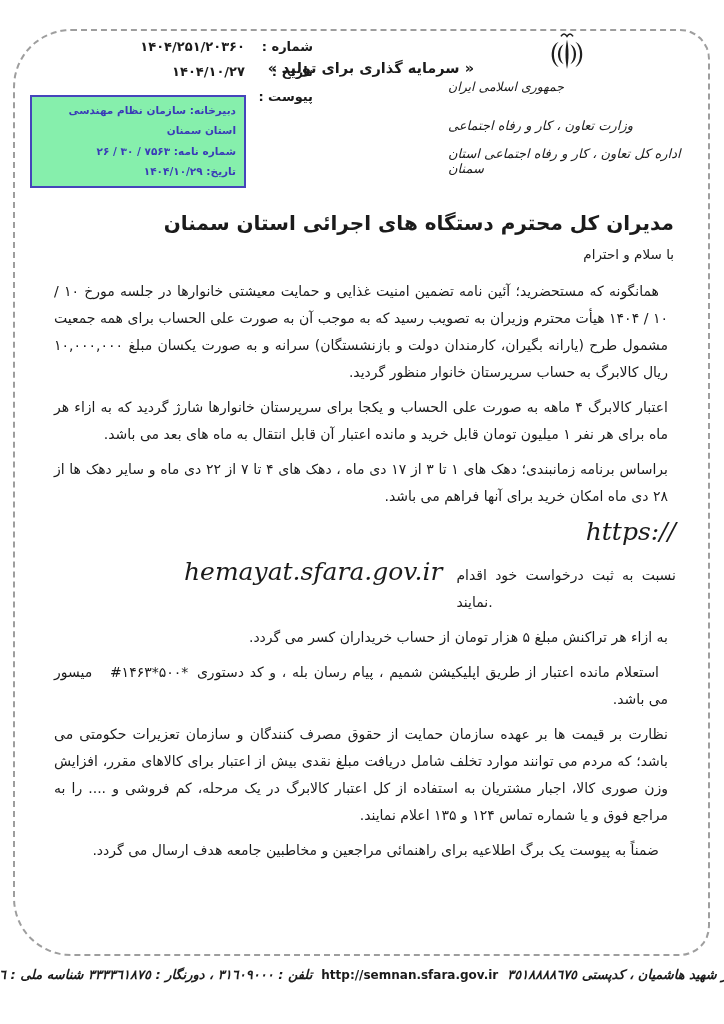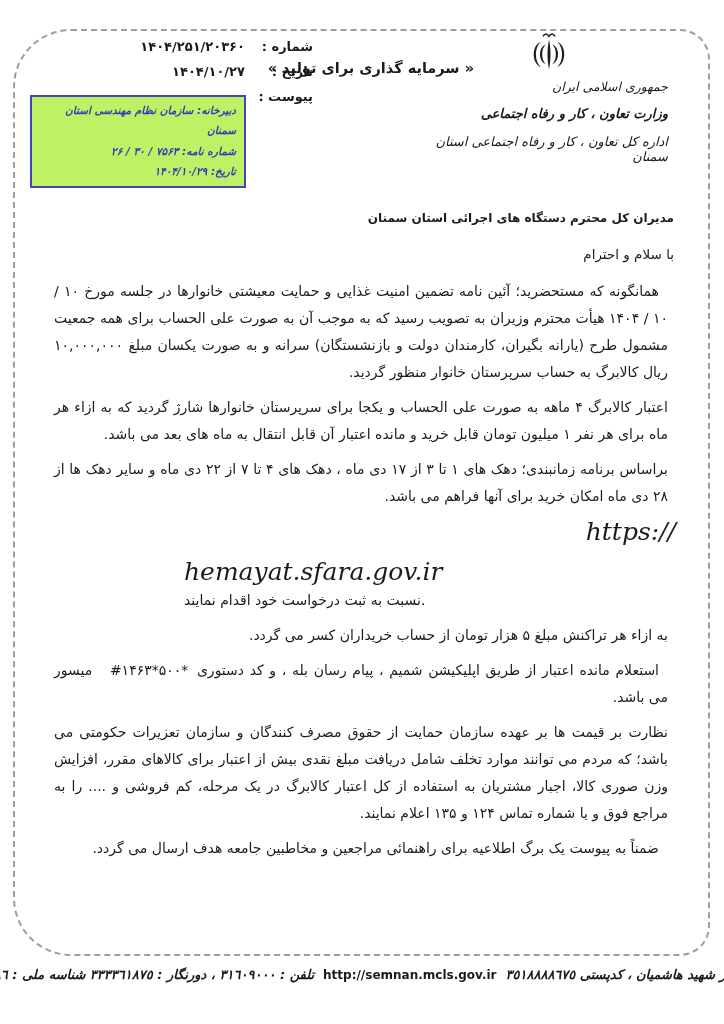--- a/index.html
+++ b/index.html
@@ -15,48 +15,48 @@
     pointer-events:none;
   }
   
   .meta{position:absolute;top:34px;right:411px;direction:rtl;font-weight:bold;
         font-size:13px;line-height:25px;white-space:nowrap;}
   .meta .row{display:flex;gap:16px;align-items:baseline;}
   .meta .lbl{min-width:52px;}
   
   .stamp{
     position:absolute;left:30px;top:95px;width:196px;
-    border:2px solid #4545bb;color:#3a3ab8;background:#bef264;
+    border:2px solid #4545bb;color:#3a3ab8;background:#86efac;
     font-size:10.5px;line-height:1.95;padding:3px 8px 4px;
-    direction:rtl;text-align:right;font-weight:bold;font-style:italic;
+    direction:rtl;text-align:right;font-weight:bold;
   }
   
-  .letterhead{position:absolute;top:30px;left:430px;width:238px;text-align:right;direction:rtl;}
+  .letterhead{position:absolute;top:30px;left:448px;width:238px;text-align:left;direction:rtl;}
   .emblem{display:block;margin:0 auto 3px;}
   .lh-country{font-style:italic;font-size:12.5px;margin-top:2px;}
-  .lh-ministry{font-style:italic;font-size:13px;margin-top:12px;font-weight:bold;}
+  .lh-ministry{font-style:italic;font-size:13px;margin-top:24px;}
   .lh-office{font-style:italic;font-size:13px;margin-top:13px;}
   
   .slogan{position:absolute;top:60px;left:260px;width:214px;
           font-weight:bold;font-size:14.5px;direction:rtl;}
   
-  .recipient{position:absolute;top:211px;right:50px;font-weight:bold;font-size:12px;direction:rtl;}
+  .recipient{position:absolute;top:211px;right:50px;font-weight:bold;font-size:20px;direction:rtl;}
   .salutation{position:absolute;top:246px;right:50px;font-size:13.5px;direction:rtl;}
   .body{position:absolute;top:270px;right:48px;left:46px;direction:rtl;
         text-align:justify;font-size:14px;line-height:27px;}
   .body p{margin:8px;}
   .indent{text-indent:9px;}
   .ussd{direction:ltr;unicode-bidi:bidi-override;display:inline-block;padding:0 3px;}
   
   .p5-line1{display:flex;direction:rtl;justify-content:space-between;align-items:baseline;
             min-height:40px;margin-top:2px;}
   .url{font-family:"DejaVu Serif",serif;font-style:italic;font-size:25px;direction:ltr;
        unicode-bidi:isolate;white-space:nowrap;}
-  .p5-line2{display:flex;direction:ltr;justify-content:flex-start;gap:2px;align-items:baseline;
-            padding-left:138px;min-height:43px;flex-direction:column;}
+  .p5-line2{display:flex;direction:ltr;justify-content:flex-start;gap:14px;align-items:baseline;
+            padding-left:138px;min-height:43px;}
   
   .footer{position:absolute;top:967px;left:0;right:0;display:flex;direction:rtl;
           justify-content:center;align-items:baseline;gap:9px;white-space:nowrap;}
   .footer .fa-seg{font-style:italic;font-size:13px;font-weight:bold;}
   .footer .web{direction:ltr;unicode-bidi:isolate;font-size:12px;font-weight:bold;font-style:normal;}
 </style>
 </head>
 <body>
 
 <div class="page">
@@ -126,17 +126,17 @@
       <span class="ussd">#۱۴۶۳*۵۰۰*</span>
       <span>میسور می باشد.</span>
     </p>
 
     <p>نظارت بر قیمت ها بر عهده سازمان حمایت از حقوق مصرف کنندگان و سازمان تعزیرات حکومتی می باشد؛ که مردم می توانند موارد تخلف شامل دریافت مبلغ نقدی بیش از اعتبار برای کالاهای مقرر، افزایش وزن صوری کالا، اجبار مشتریان به استفاده از کل اعتبار کالابرگ در یک مرحله، کم فروشی و .... را به مراجع فوق و یا شماره تماس ۱۲۴ و ۱۳۵ اعلام نمایند.</p>
     <p class="indent">ضمناً به پیوست یک برگ اطلاعیه برای راهنمائی مراجعین و مخاطبین جامعه هدف ارسال می گردد.</p>
   </div>
 
   <div class="footer">
     <span class="fa-seg">سمنان ، بلوار شهید هاشمیان ، کدپستی ٣٥١٨٨٨٨٦٧٥</span>
-    <span class="web">http://semnan.mcls.gov.ir</span>
+    <span class="web">http://semnan.sfara.gov.ir</span>
     <span class="fa-seg">تلفن : ٣١٦٠٩٠٠٠ ، دورنگار : ٣٣٣٣٦١٨٧٥ شناسه ملی : ١٤٠٠٢٦٦٠٠٨٦</span>
   </div>
 
 </div>
 
 </body></html>

